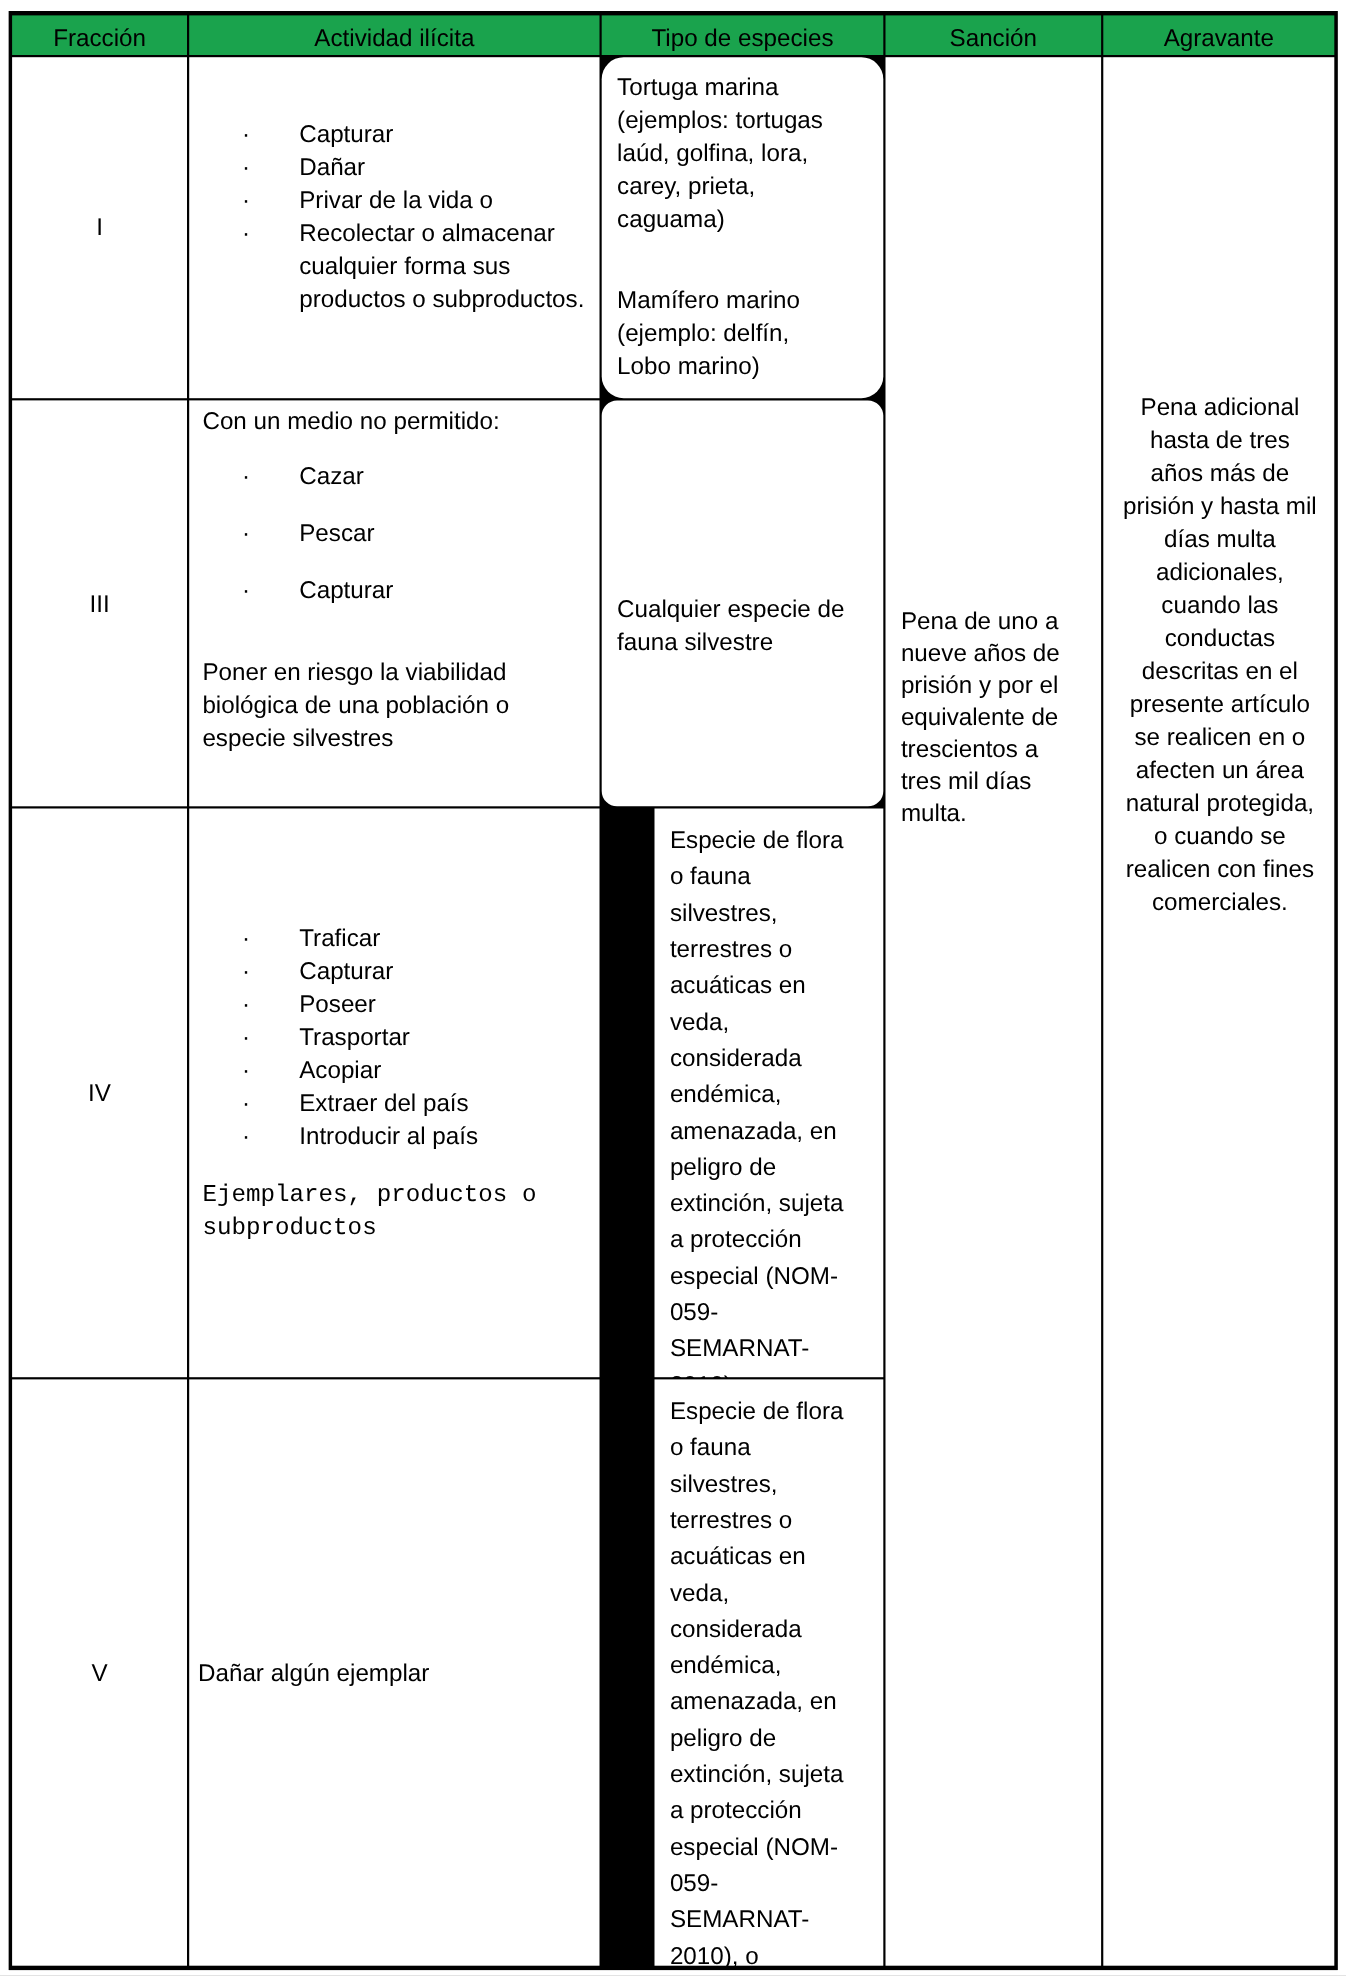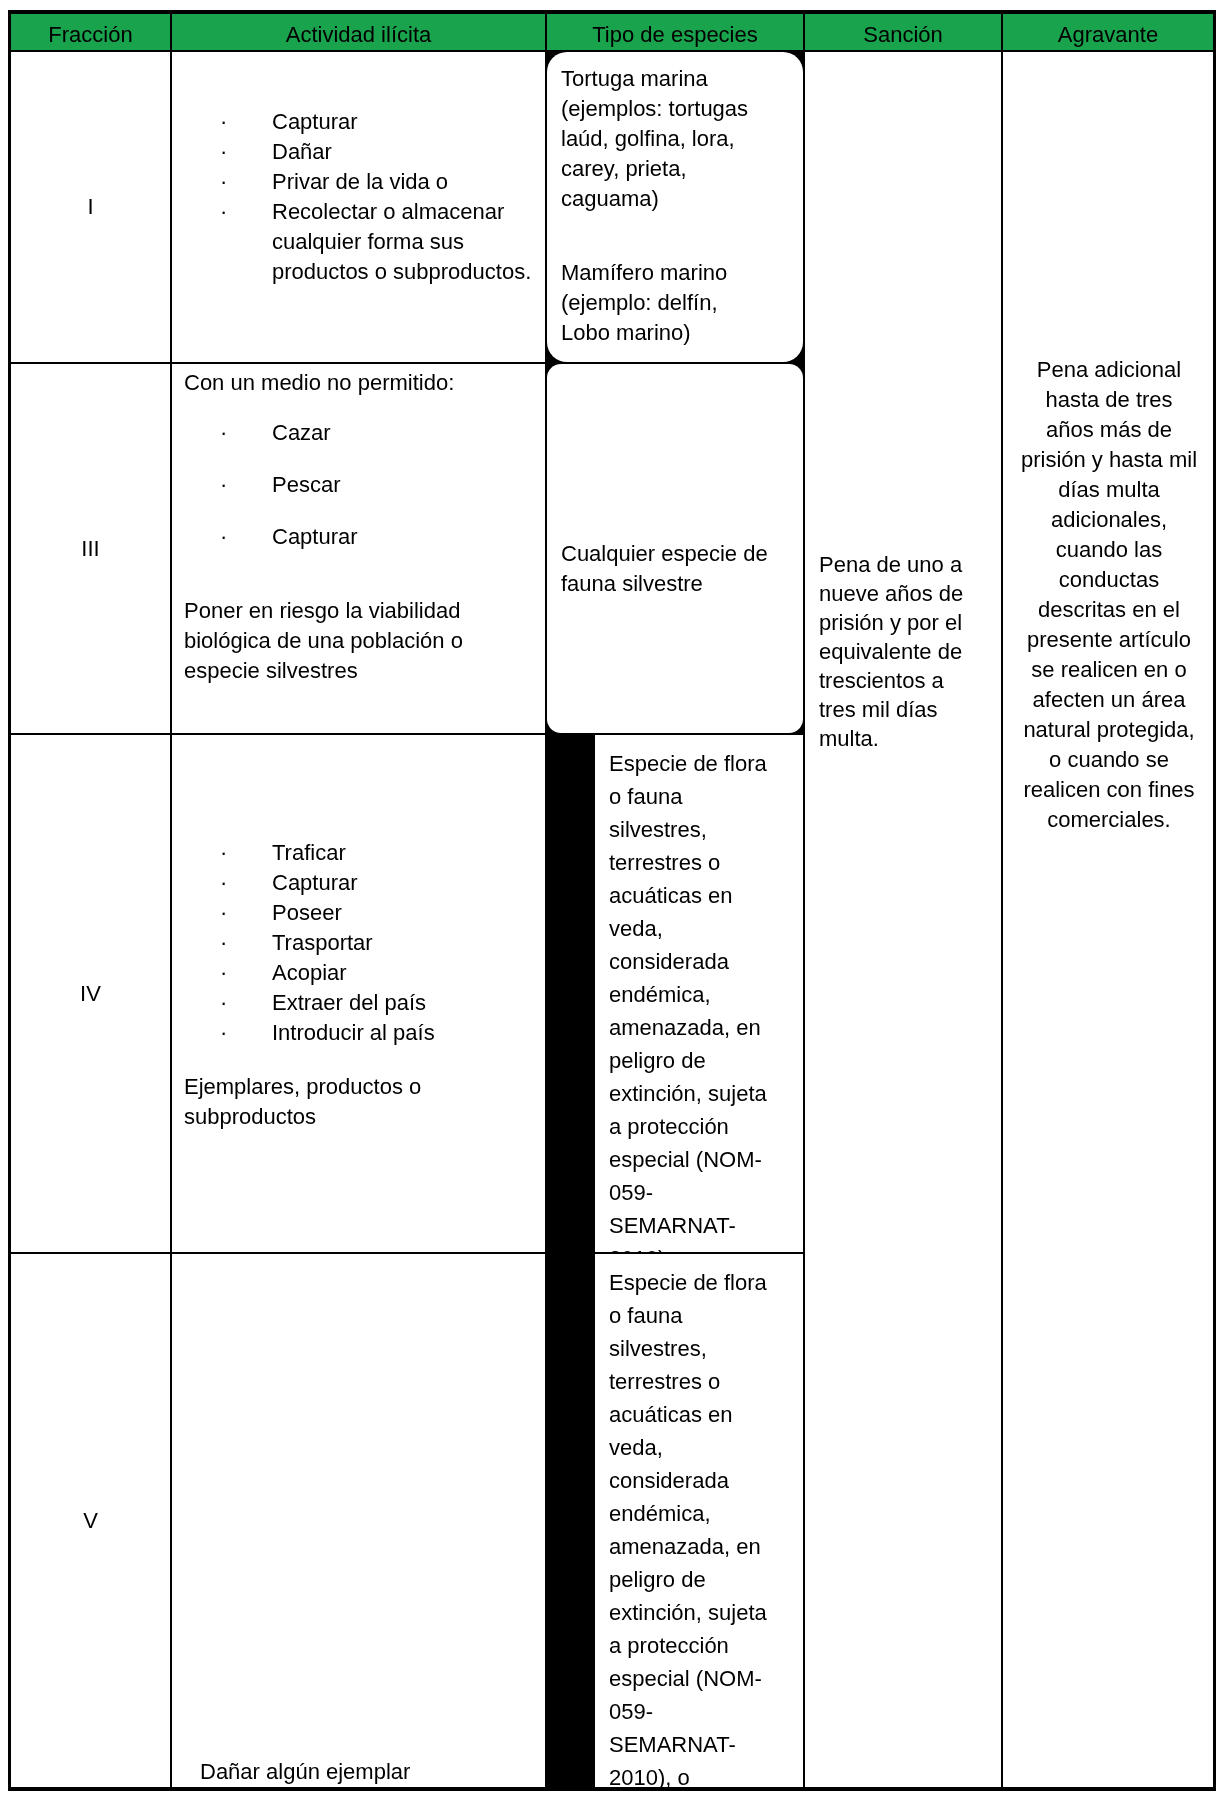--- a/index.html
+++ b/index.html
@@ -15,28 +15,28 @@
     border:4px solid #000;
     border-left-width:3px;border-right-width:3px;
   }
   .cell{background:#fff;font-size:22px;line-height:30px;}
   .head{background:var(--head-green,#1aa34d);display:flex;align-items:flex-end;justify-content:center;}
   .frac{display:flex;align-items:center;justify-content:center;}
   
   .act-1{padding:55px 12px 0 12px;}
   .act-3{padding:4px 12px 0 12px;}
   .act-4{padding:103px 12px 0 12px;}
-  .act-5{display:flex;align-items:flex-end;padding:0 28px;}
+  .act-5{display:flex;align-items:center;padding:0 8px;}
   ul.bullets{list-style:none;margin:0;padding:0 0 0 36px;}
   .bullets li{display:flex;}
   .bullets li::before{content:"·";flex:0 0 52px;width:52px;}
   .act-3 .bullets{margin-top:20px;}
   .act-3 .bullets li{margin-bottom:22px;}
   .act-3 .outro{margin-top:44px;}
-  .act-4 .outro{margin-top:24px;}
+  .act-4 .outro{margin-top:24px;font-family:Liberation Mono, monospace;}
   
   .tipo-1{padding:12px 46px 0 14px;border-radius:20px;}
   .tipo-1 p{margin:0;}
   .tipo-1 p + p{margin-top:44px;}
   .tipo-3{padding:175px 10px 0 14px;border-radius:14px;}
   .tipo-long{padding:12px 24px 0 14px;line-height:33px;margin-left:48px;}
   .tipo-long p{margin:0;}
   
   .sancion{grid-row:2/6;grid-column:4/5;padding:498px 18px 0 14px;line-height:29px;}
   .agravante{grid-row:2/6;grid-column:5/6;padding:303px 14px 0 16px;line-height:30px;text-align:center;}

